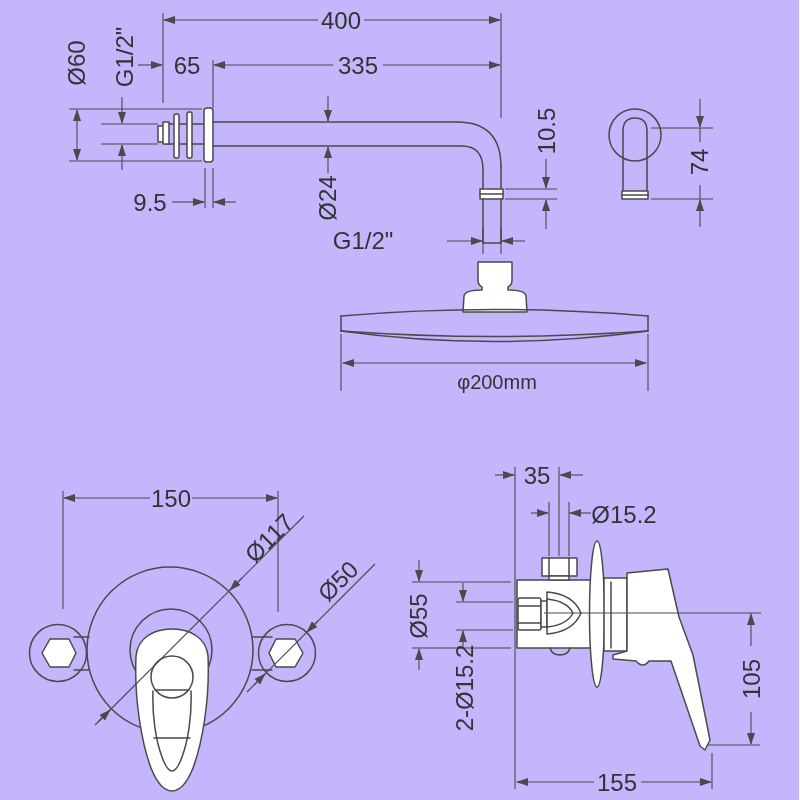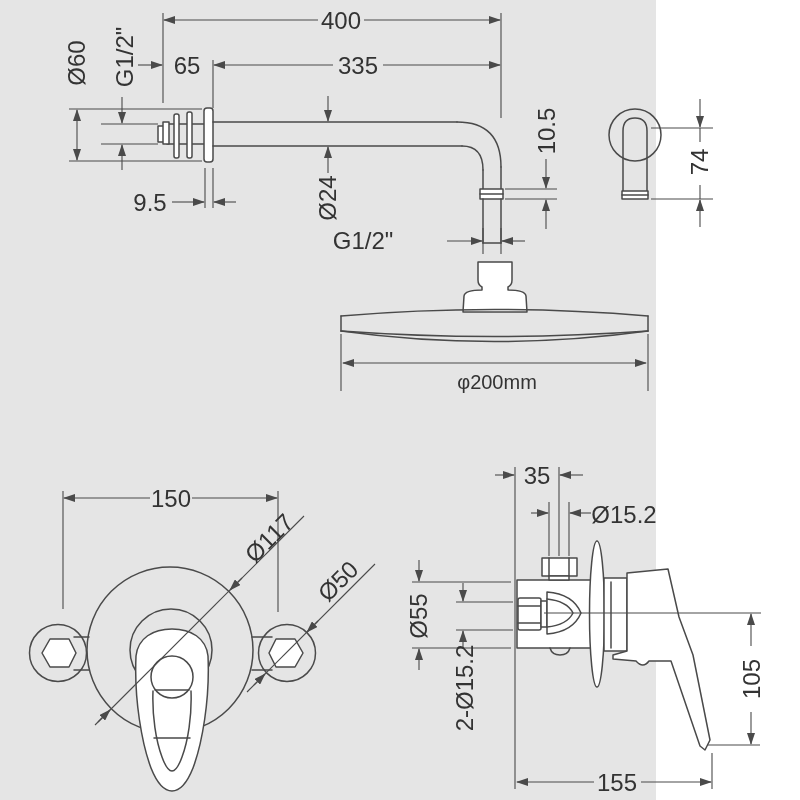--- a/index.html
+++ b/index.html
@@ -1,16 +1,16 @@
 <!DOCTYPE html>
 <html><head>
 <meta charset="utf-8">
 <style>
   html,body{margin:0;padding:0;background:#ffffff;}
-  .stage{width:656px;height:800px;position:relative;background:#e5e5e5;}
+  .stage{width:799px;height:800px;position:relative;background:#c4b5fd;}
   svg{display:block;}
   svg text{
     font-family:"Liberation Sans","DejaVu Sans",sans-serif;
     fill:#333333;
     text-anchor:middle;
     dominant-baseline:central;
   }
   .dim-text{font-size:24px;}
   .small-text{font-size:20px;}
   .part{stroke:#4a4a4a;stroke-width:1.5;fill:none;stroke-linecap:round;stroke-linejoin:round;}

